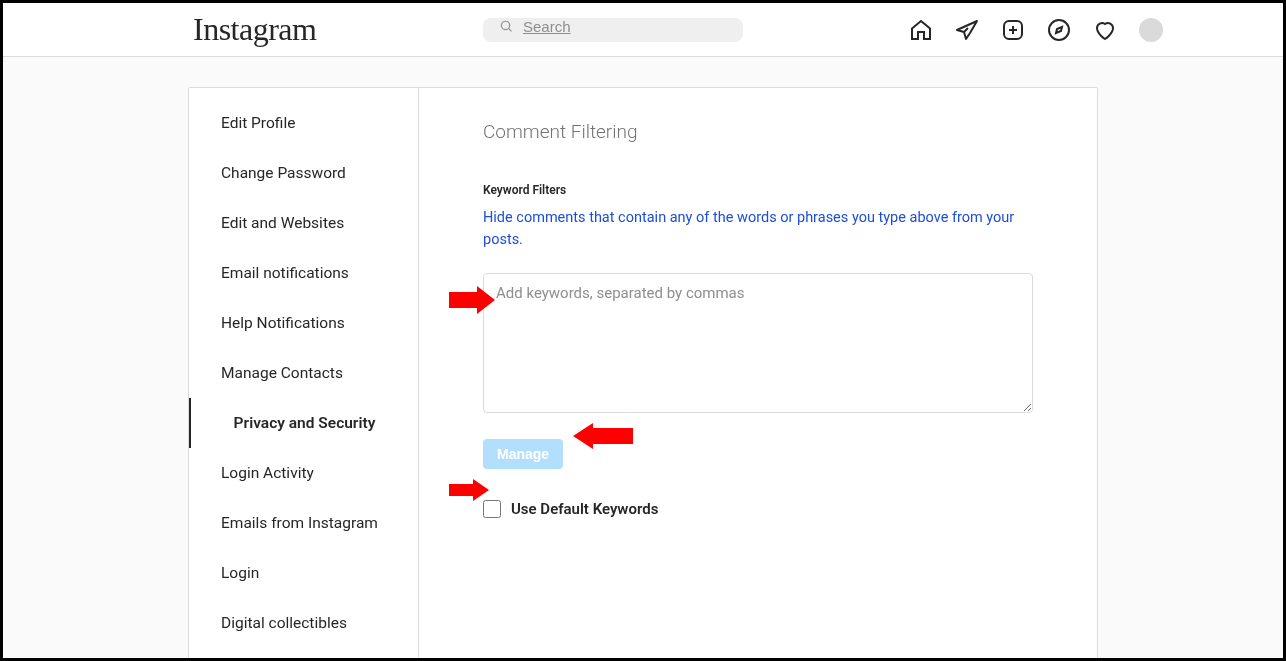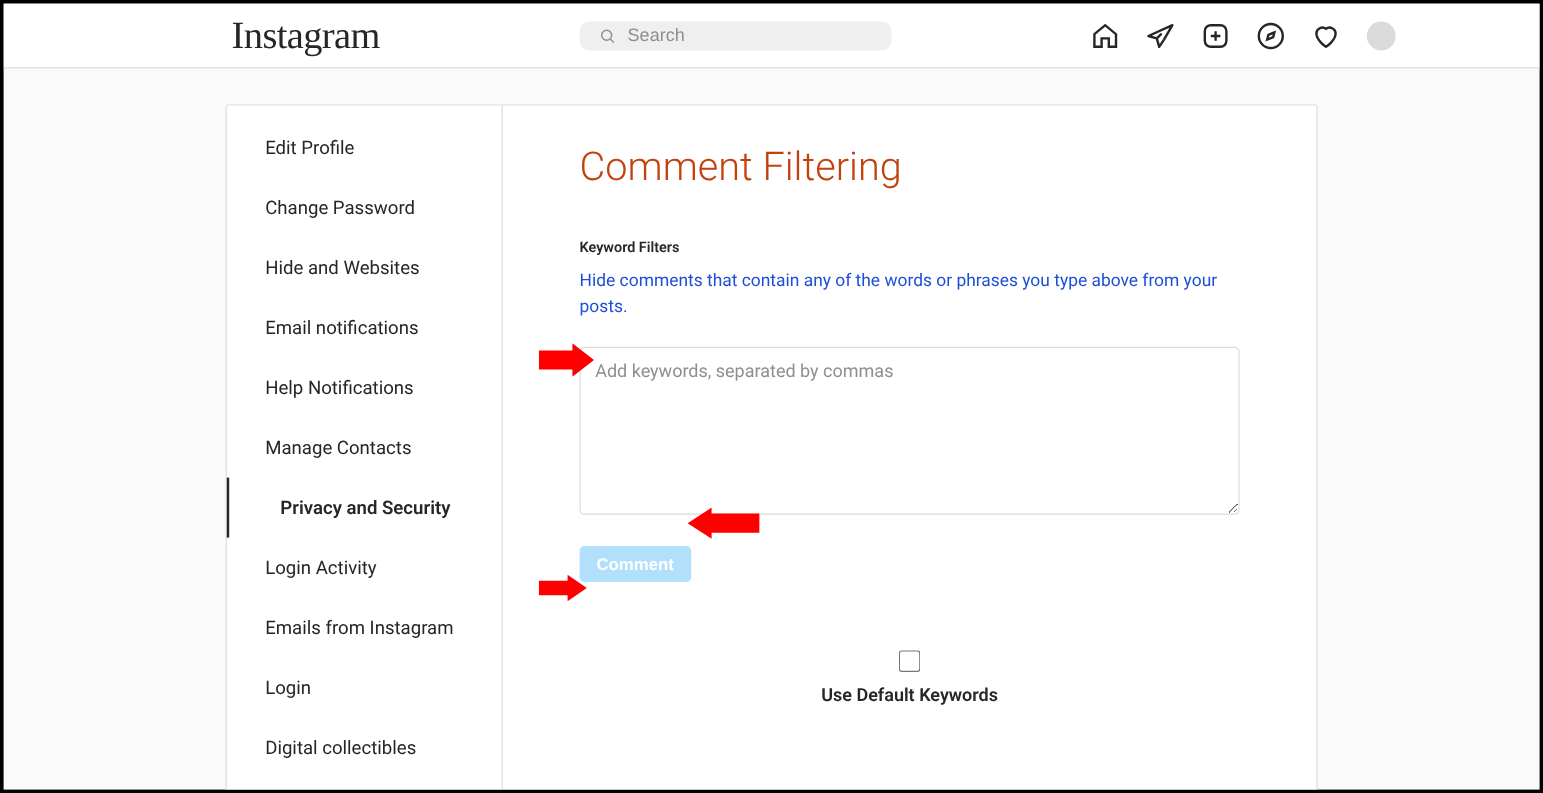--- a/index.html
+++ b/index.html
@@ -27,24 +27,25 @@
     font-weight: 500;
     color: #262626;
     letter-spacing: -0.5px;
   }
   .search-wrap {
     flex: 0 0 260px;
     background: #efefef;
     border-radius: 8px;
     height: 24px;
     display: flex;
-    align-items: center;
+    align-items: flex-start;
     padding: 0 16px;
     color: #8e8e8e;
     gap: 10px;
+    text-decoration: underline;
   }
   .search-wrap input {
     border: none;
     background: transparent;
     outline: none;
     font-size: 15px;
     color: #262626;
     width: 100%;
   }
   .search-wrap input::placeholder { color: #8e8e8e; }
@@ -82,23 +83,23 @@
   .side-item.active {
     font-weight: 600;
     border-left: 2px solid #262626;
     text-align: center;
   }
   .content {
     flex: 1;
     padding: 32px 64px;
   }
   .page-title {
-    font-size: 33px;
+    font-size: 19px;
     font-weight: 300;
-    color: #c2410c;
+    color: #737373;
     margin-bottom: 40px;
   }
   .section-label {
     font-size: 12px;
     font-weight: 600;
     color: #262626;
     margin-bottom: 10px;
   }
   .section-desc {
     font-size: 14.5px;
@@ -127,23 +128,22 @@
     font-weight: 600;
     font-size: 14px;
     padding: 7px 14px;
     border-radius: 4px;
     cursor: pointer;
   }
   .check-row {
     display: flex;
     align-items: center;
     gap: 10px;
-    margin-top: 57px;
+    margin-top: 31px;
     margin-bottom: 10px;
-    flex-direction: column;
   }
   .check-row input[type=checkbox] {
     width: 18px; height: 18px;
     accent-color: #0095f6;
   }
   .check-row label {
     font-size: 15px;
     font-weight: 600;
     color: #262626;
   }
@@ -195,41 +195,41 @@
         </svg>
       </span>
     <span class="avatar"></span>
   </div>
 </div>
 
 <div class="shell">
   <div class="side">
     <div class="side-item">Edit Profile</div>
     <div class="side-item">Change Password</div>
-    <div class="side-item">Hide and Websites</div>
+    <div class="side-item">Edit and Websites</div>
     <div class="side-item">Email notifications</div>
     <div class="side-item">Help Notifications</div>
     <div class="side-item">Manage Contacts</div>
     <div class="side-item active">Privacy and Security</div>
     <div class="side-item">Login Activity</div>
     <div class="side-item">Emails from Instagram</div>
     <div class="side-item">Login</div>
     <div class="side-item">Digital collectibles</div>
   </div>
 
   <div class="content">
     <h1 class="page-title">Comment Filtering</h1>
 
     <div class="section-label">Keyword Filters</div>
     <div class="section-desc">Hide comments that contain any of the words or phrases you type above from your posts.</div>
 
     <textarea class="kw" placeholder="Add keywords, separated by commas" style=""></textarea>
 
     <div>
-      <button class="submit-btn">Comment</button>
+      <button class="submit-btn">Manage</button>
     </div>
 
     <div class="check-row">
       <input type="checkbox" id="defkw" style="">
       <label for="defkw">Use Default Keywords</label>
     </div>
   </div>
 </div>
 
 <svg class="arrow" style="left:446px; top:283px;" width="46" height="28" viewBox="0 0 46 28">

